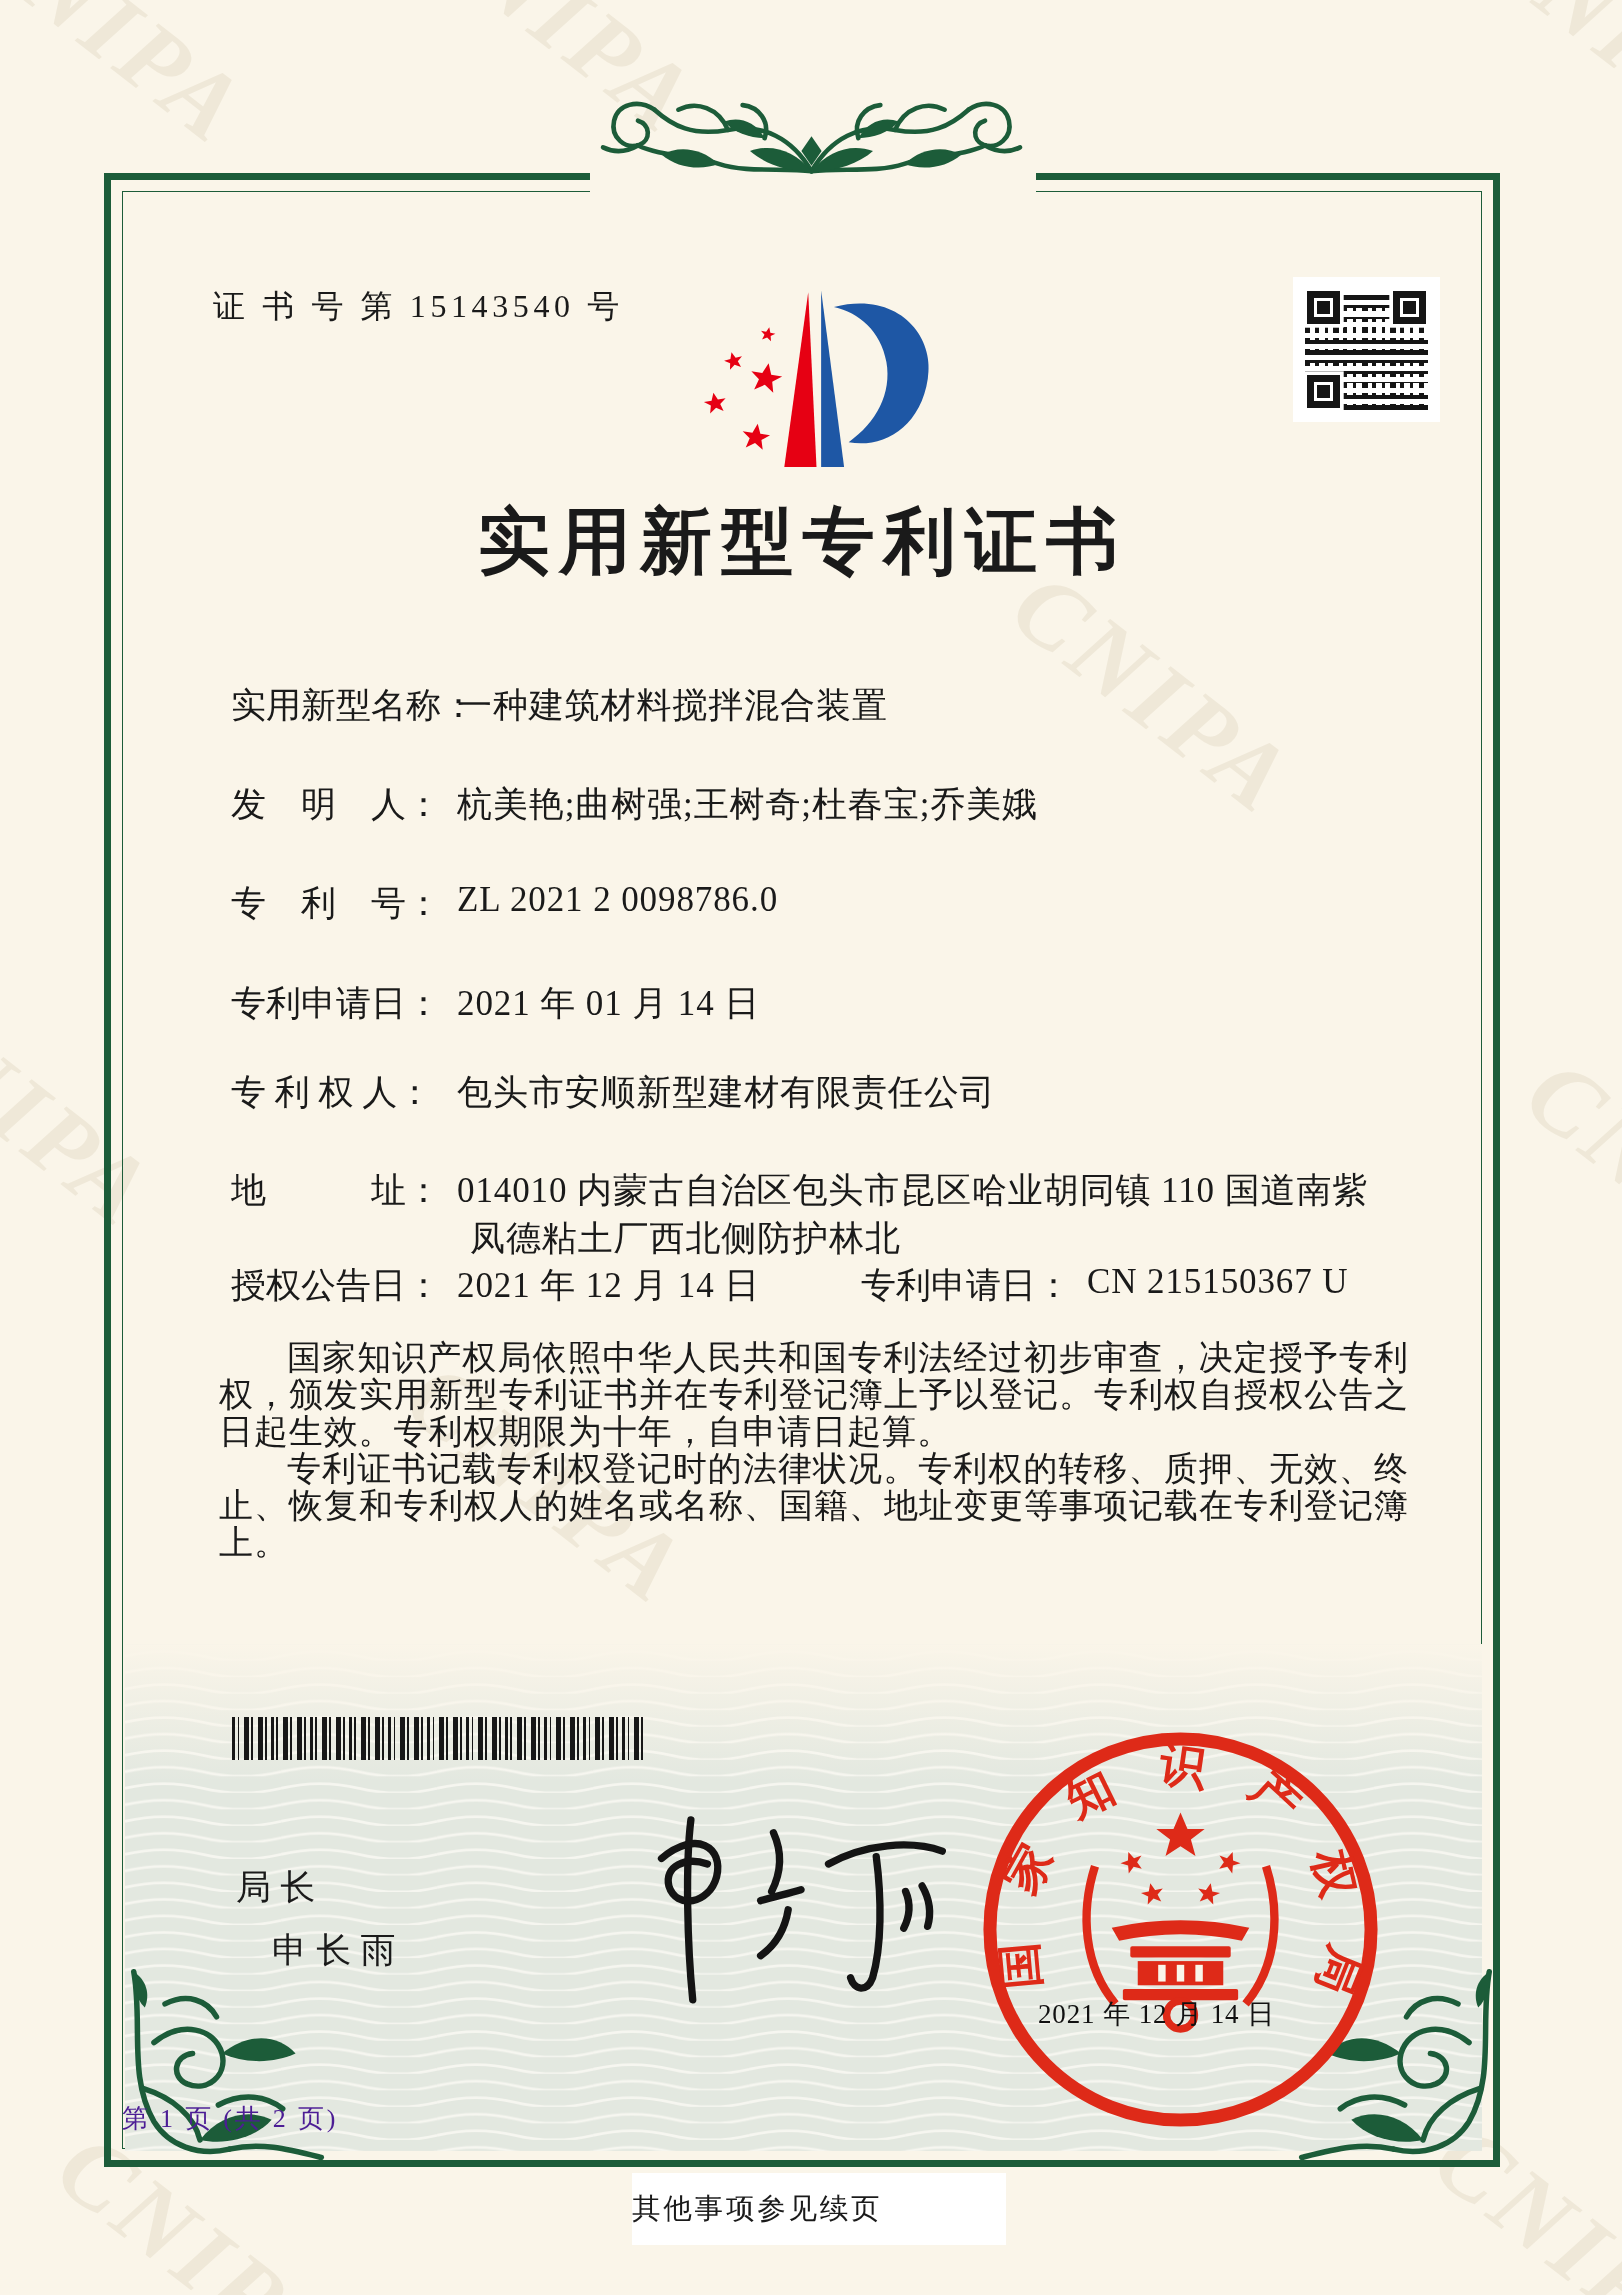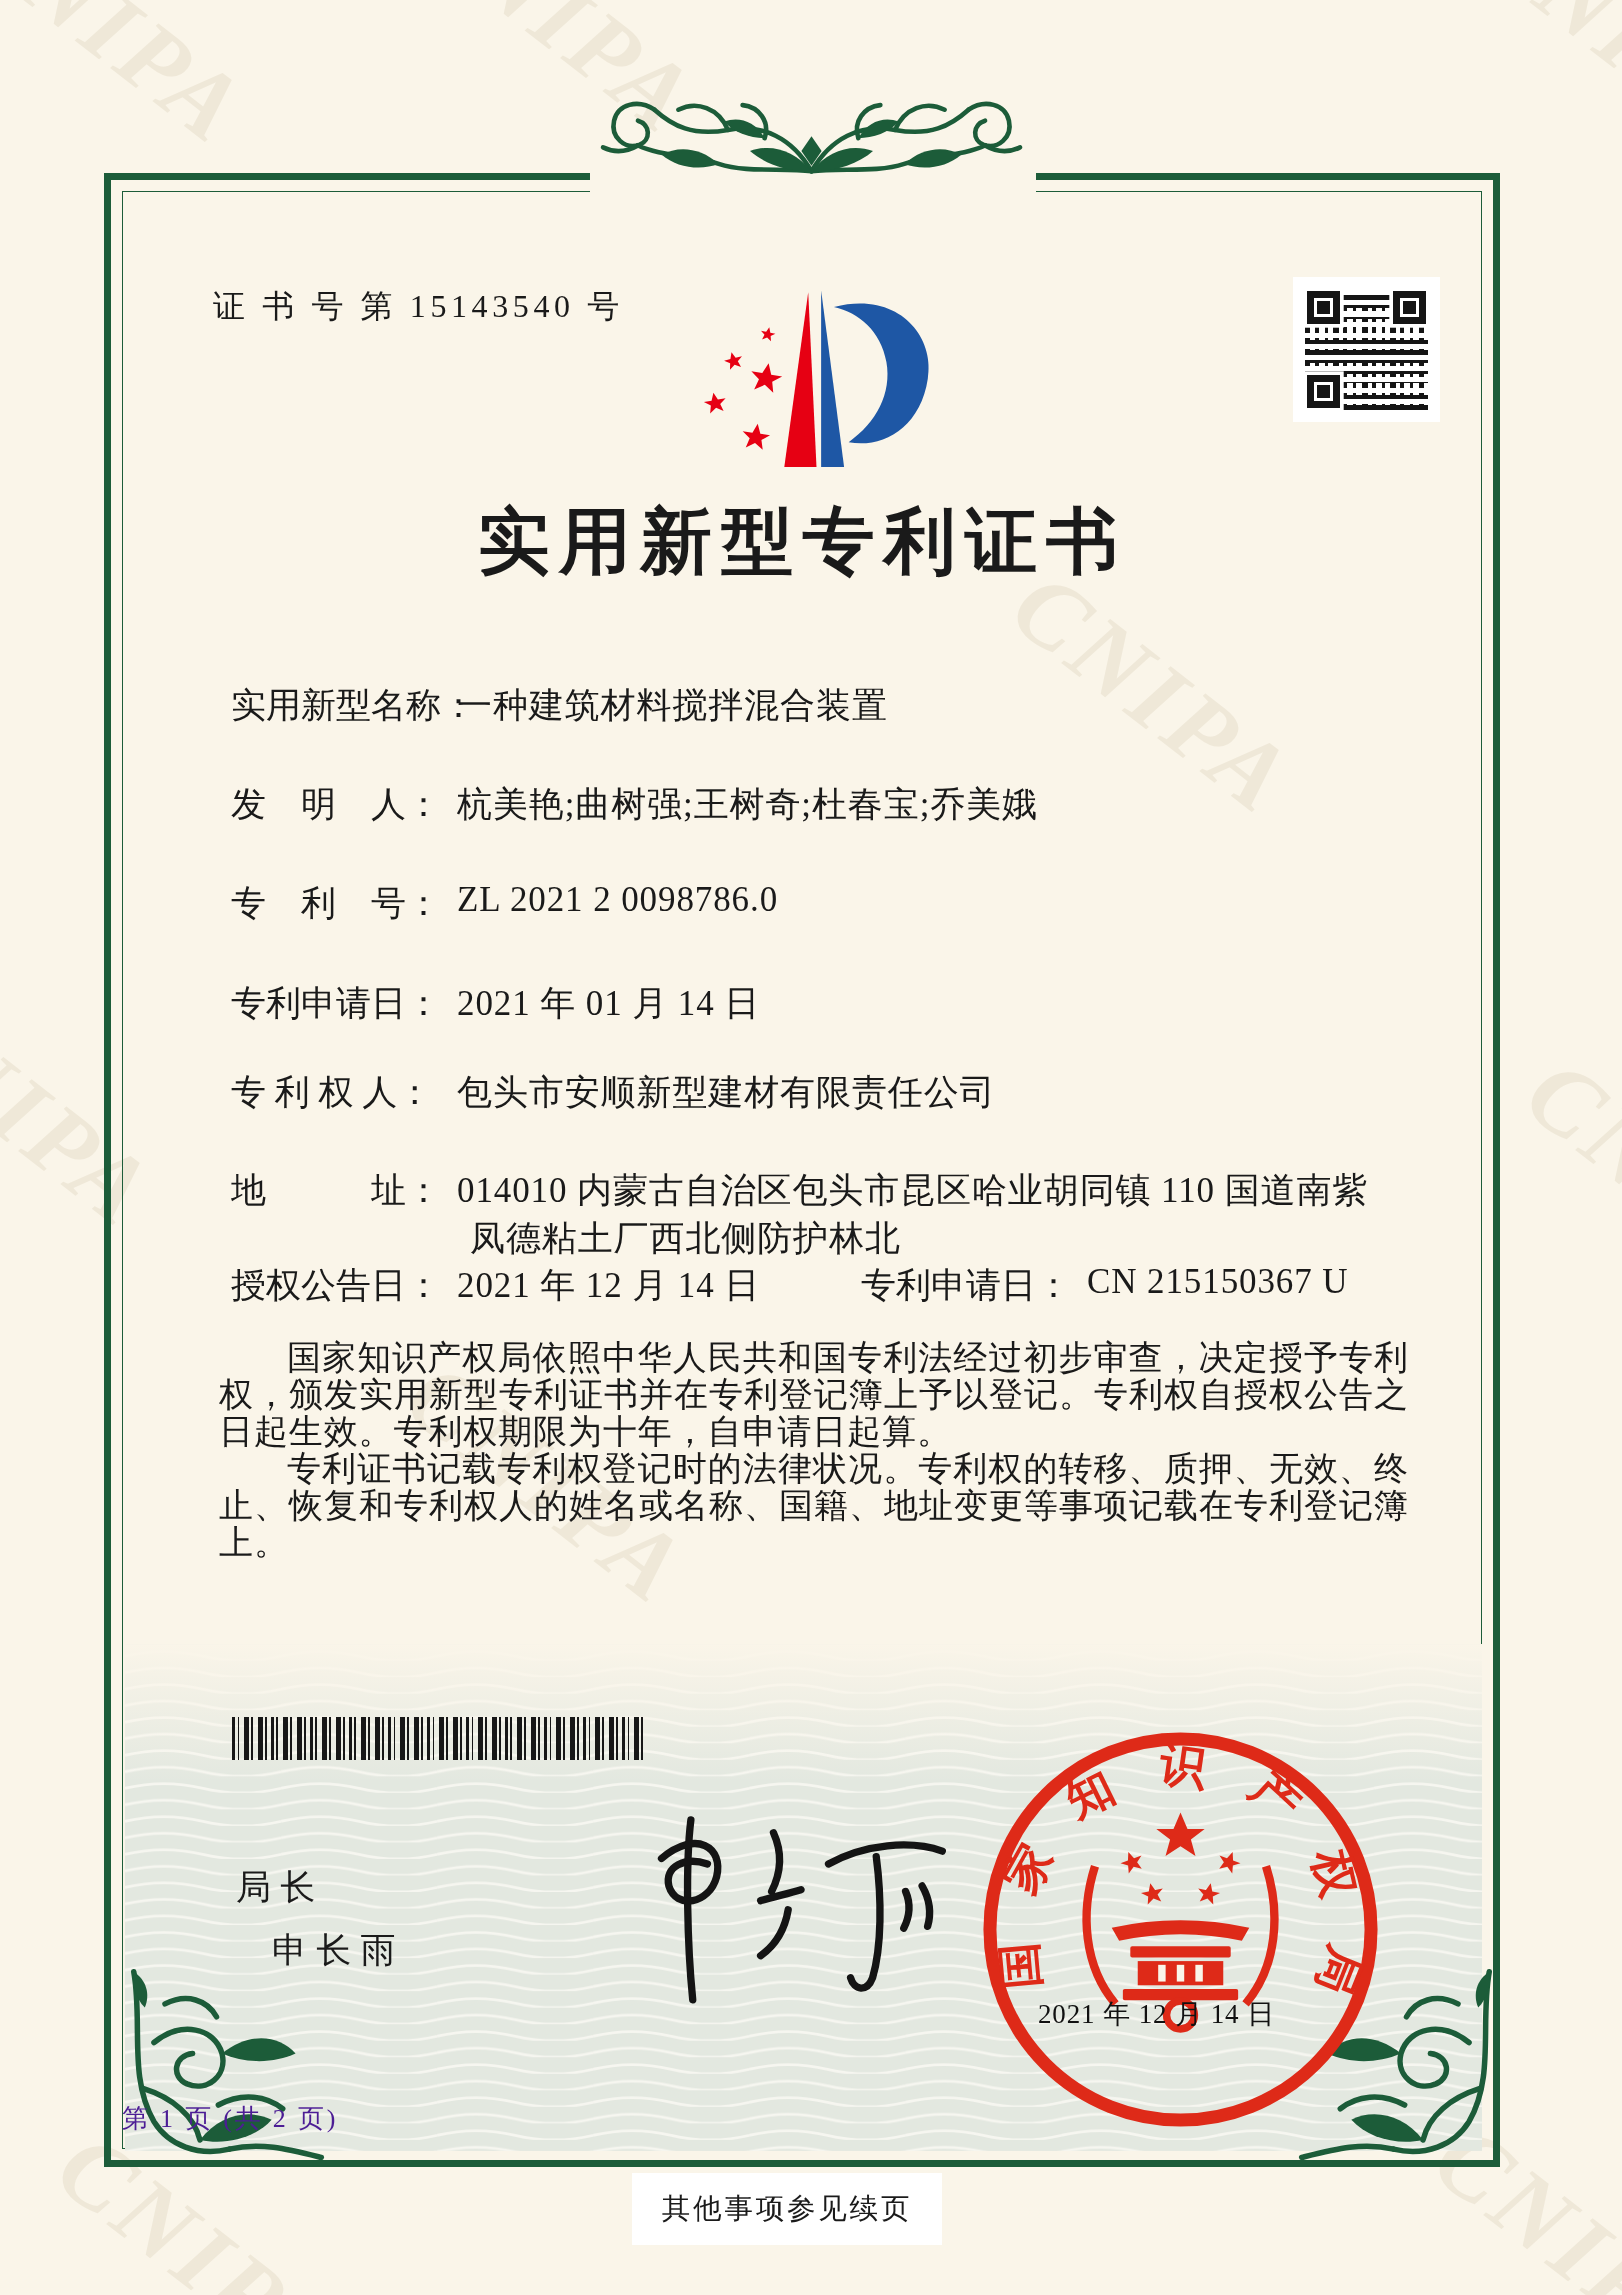--- a/index.html
+++ b/index.html
@@ -82,22 +82,22 @@
   .officer-name{position:absolute; left:236px; top:1927px; font-size:35px; letter-spacing:9.2px;margin-left:36px;}
   .seal-date{
     position:absolute; left:1013px; top:1996px; width:287px; text-align:center;
     font-size:27px; letter-spacing:0.9px; color:#111; white-space:nowrap;
   }
   .page-info{
     position:absolute; left:122px; top:2101px; width:1361px; text-align:left;
     font-size:26px; letter-spacing:2.8px; color:#4c1d95;
   }
   .cont-band{
-    position:absolute; left:632px; top:2173px; width:310px; height:72px;
-    background:#ffffff; display:flex; align-items:center; justify-content:center;
+    position:absolute; left:632px; top:2173px; width:374px; height:72px;
+    background:#ffffff; display:flex; align-items:center; justify-content:flex-start;
   }
   .cont-note{font-size:28.5px; letter-spacing:2.8px;}
 </style>
 </head>
 <body>
 
 <div id="page">
 
   <svg width="0" height="0" style="position:absolute">
     <defs>

